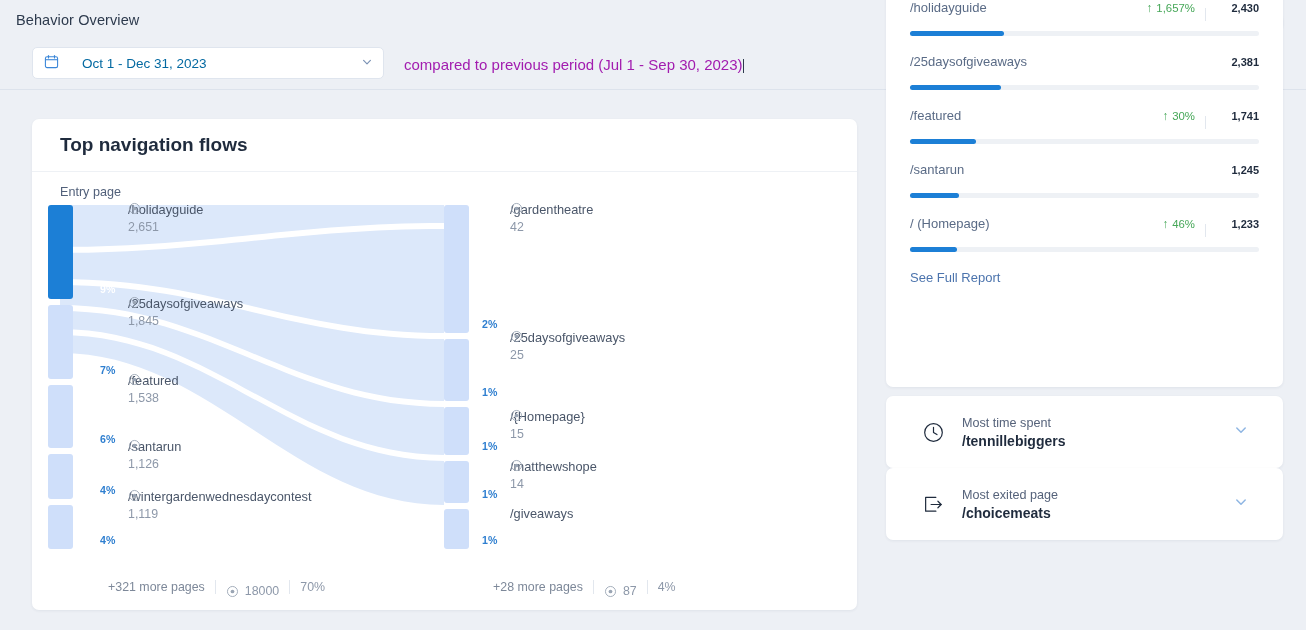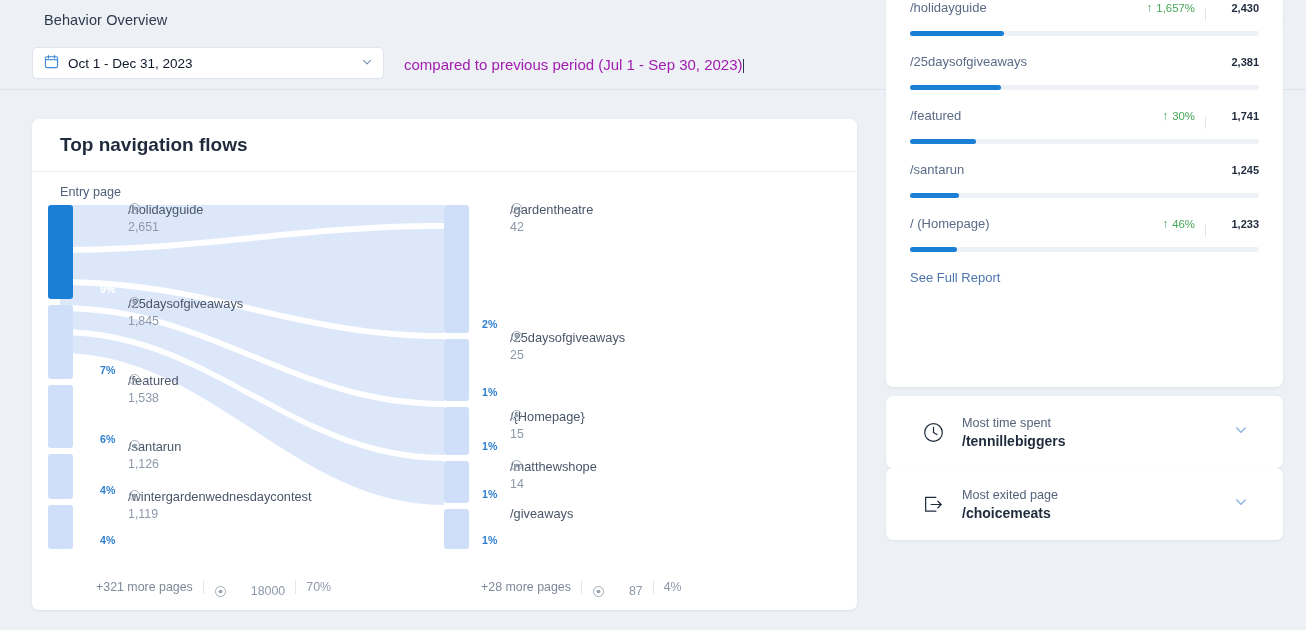--- a/index.html
+++ b/index.html
@@ -12,42 +12,42 @@
   }
   #root { position: relative; width: 1306px; height: 630px; }
 
   
   .header {
     position: absolute; left: 0; top: 0; width: 1306px; height: 90px;
     background: #edf0f5;
     border-bottom: 1px solid #dde3ec;
   }
   .page-title {
-    position: absolute; left: 44px; top: 12px;
+    position: absolute; left: 16px; top: 12px;
     font-size: 14.5px; color: #2d3a4d; letter-spacing: .1px;
   }
   .more-btn {
     position: absolute; right: 23px; top: 6px;
     width: 32px; height: 32px; border-radius: 50%;
     background: #ffffff; border: none; cursor: pointer;
     display: flex; align-items: center; justify-content: center;
     gap: 2.5px;
     box-shadow: 0 1px 2px rgba(40,60,90,.10);
   }
   .more-btn i { width: 3.2px; height: 3.2px; border-radius: 50%; background: #4a6fa5; display: block; }
 
   .daterange {
     position: absolute; left: 32px; top: 47px;
     width: 352px; height: 32px;
     background: #fff; border: 1px solid #dfe5ee; border-radius: 5px;
     display: flex; align-items: center; cursor: pointer;
   }
   .cal-icon { margin-left: 11px; flex: 0 0 auto; display:block; }
   .daterange .dr-text {
-    margin-left: 9px; font-size: 13.5px; color: #0f172a; flex: 1 1 auto;
+    margin-left: 23px; font-size: 13.5px; color: #0369a1; flex: 1 1 auto;
   }
   .chev-wrap { margin-right: 10px; display:block; }
   .compare-text {
     position: absolute; left: 404px; top: 56px;
     font-size: 15px; color: #a21caf; white-space: nowrap;
   }
   .caret {
     display:inline-block; width:1px; height:14px; background:#2d3a4d;
     vertical-align:-3px; margin-left:0px;
   }
@@ -78,27 +78,27 @@
   .node-name { font-size: 12.8px; color: #4a5669; white-space: nowrap; }
   .node-metric { font-size: 12.4px; color: #8d98a9; display: flex; align-items: center; gap: 6px; margin-top: 3px; }
   .pct {
     position: absolute; font-size: 10.6px; font-weight: bold;
     color: #2f7fd0;
   }
   .pct.onblue { color: #ffffff; }
 
   
   .flow-foot {
-    position: absolute; left: 4px; bottom: 0; width: 825px; height: 46px;
+    position: absolute; left: 16px; bottom: 0; width: 825px; height: 46px;
     display: flex; align-items: center; font-size: 12.4px; color: #8d98a9;
   }
   .foot-group { position: absolute; display: flex; align-items: center; }
   .foot-group .sep { width: 1px; height: 14px; background: #e2e7ee; margin: 0 10px; }
   .foot-group .lk { color: #7d8899; }
-  .foot-group .ic { display: flex; align-items: center; gap: 24px; margin-top: 8px; }
+  .foot-group .ic { display: flex; align-items: center; gap: 6px; margin-top: 8px; }
 
   
   .right-card {
     position: absolute; left: 886px; top: -20px;
     width: 397px; height: 407px;
     background: #fff; border-radius: 7px;
     box-shadow: 0 1px 3px rgba(40,60,90,.07);
     overflow: hidden;
   }
   .pages-list { position: absolute; left: 0; top: 20px; width: 397px; }

